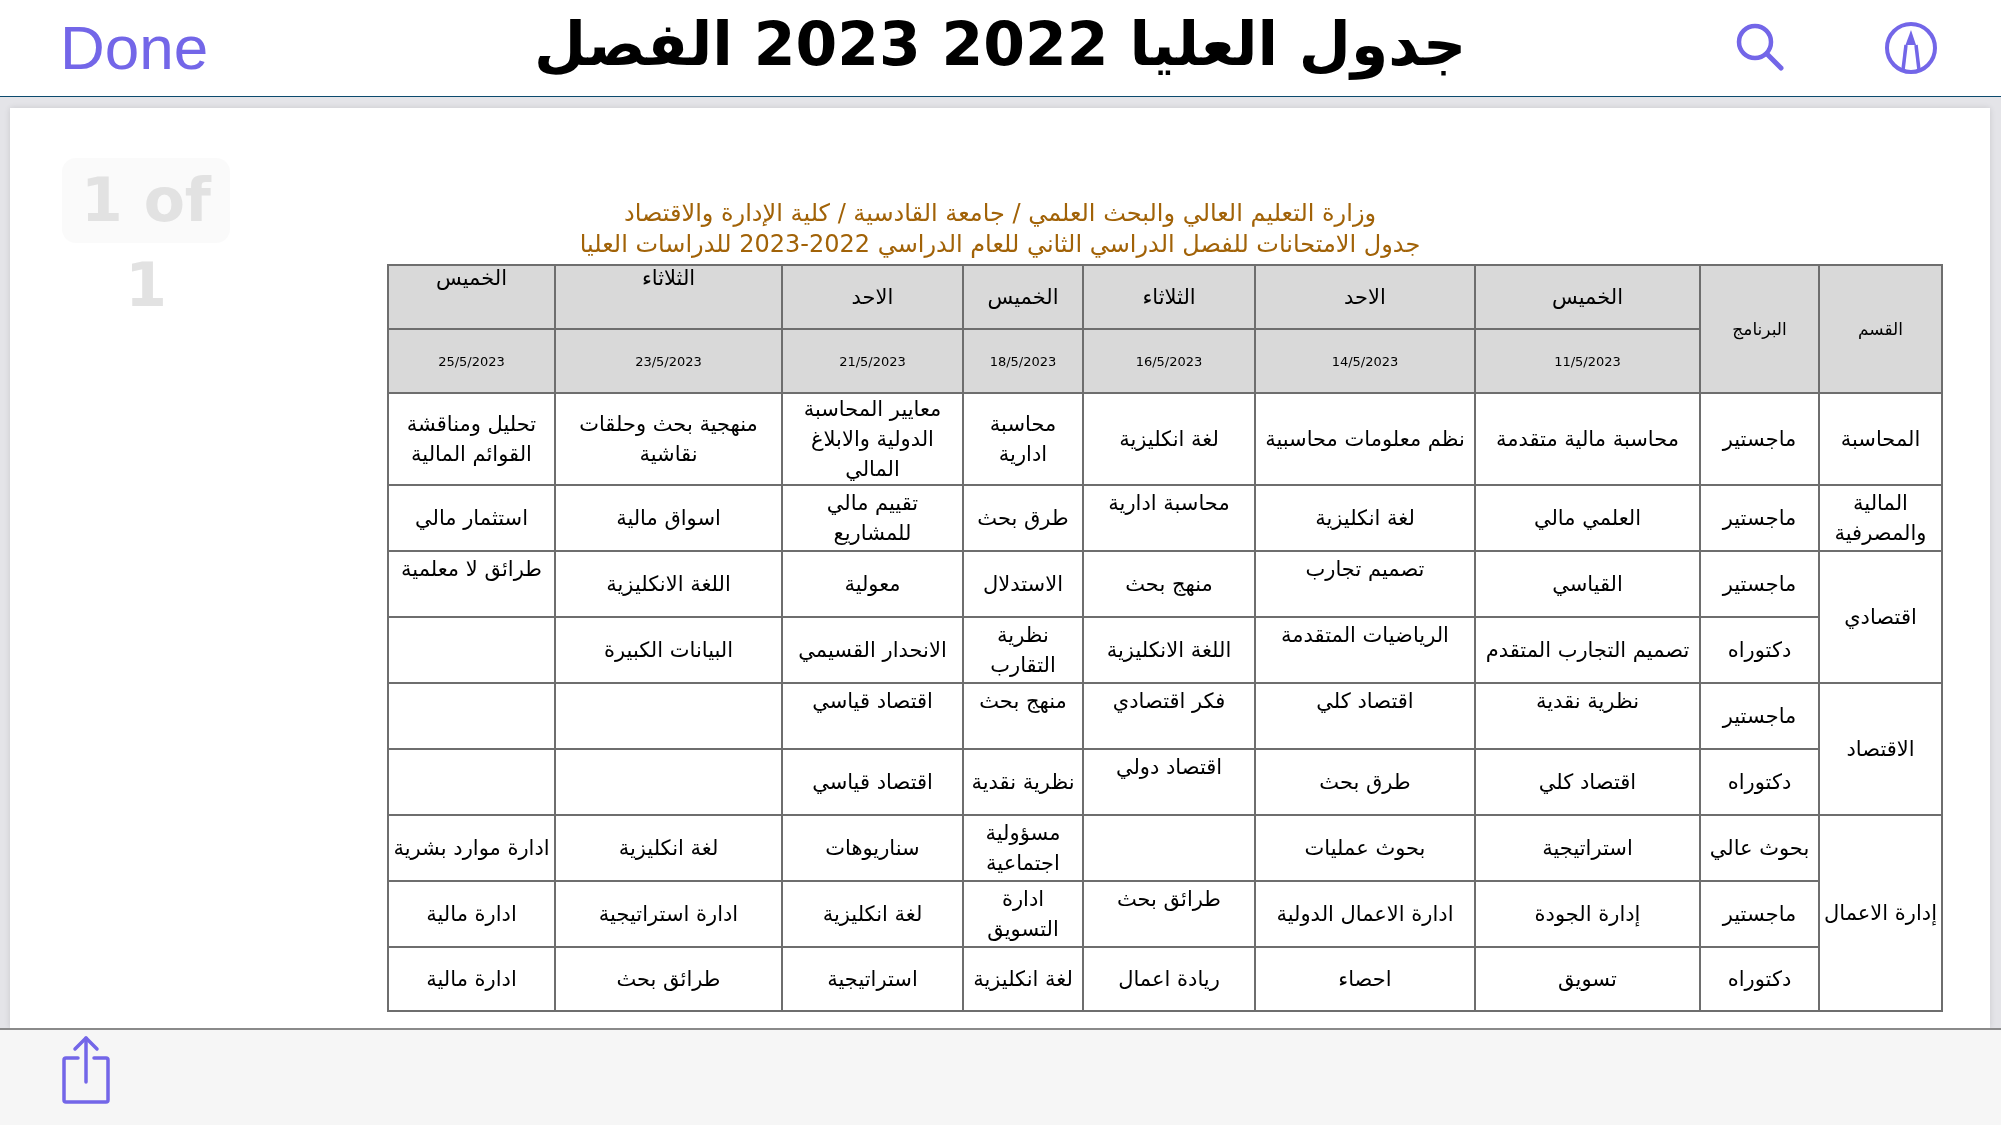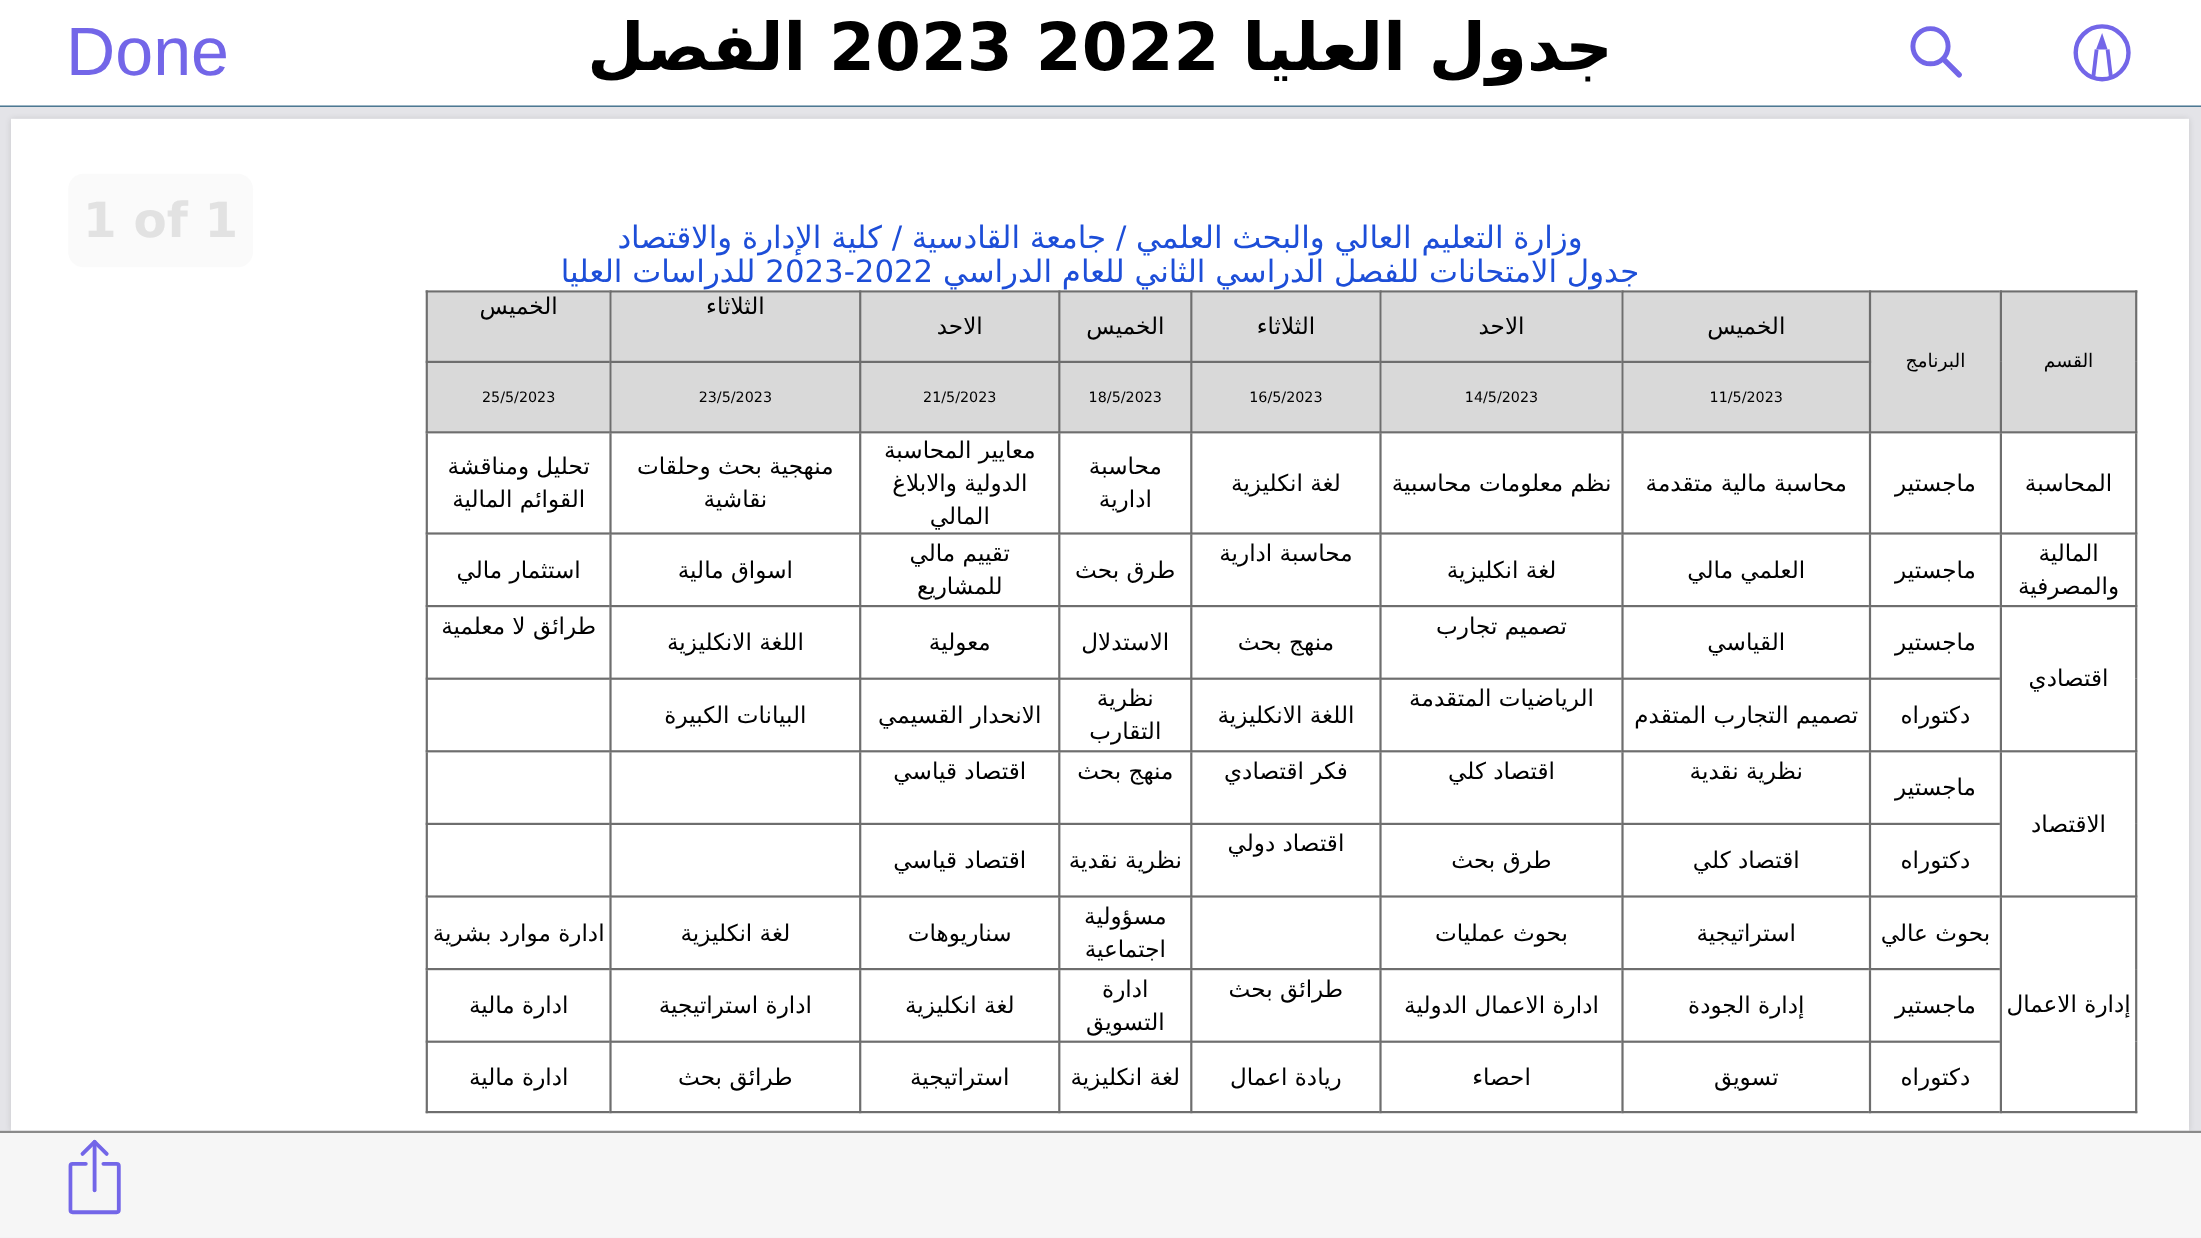--- a/index.html
+++ b/index.html
@@ -26,26 +26,26 @@
   .markup-btn { left:1881px; }
 
   .gutter { position:absolute; left:0; top:97px; width:2001px; height:931px; background:#e4e4e8; }
   .page {
     position:absolute; left:10px; top:108px; width:1980px; height:920px;
     background:#ffffff; box-shadow:0 0 6px rgba(0,0,0,0.12);
   }
   .page-badge {
     position:absolute; left:52px; top:50px; width:168px; height:85px;
     border-radius:14px; background:rgba(250,250,250,0.9);
-    color:#e2e2e2; font-size:44px; font-weight:bold; text-align:center; line-height:85px;
+    color:#e2e2e2; font-size:60px; font-weight:bold; text-align:center; line-height:85px;
     font-family:"DejaVu Sans", sans-serif;
   }
   .doc-head {
-    position:absolute; left:190px; width:1600px; text-align:center; color:#1d4ed8;
-    font-size:28px; font-family:"DejaVu Sans", sans-serif;
+    position:absolute; left:190px; width:1600px; text-align:center; color:#a16207;
+    font-size:24px; font-family:"DejaVu Sans", sans-serif;
   }
   .doc-head.l1 { top:91px; }
   .doc-head.l2 { top:122px; }
 
   table.schedule {
     position:absolute; left:190px; top:156px; width:1601px;
     border-collapse:collapse; table-layout:fixed; direction:rtl;
     font-family:"DejaVu Sans", sans-serif; color:#000;
   }
   table.schedule td, table.schedule th {

